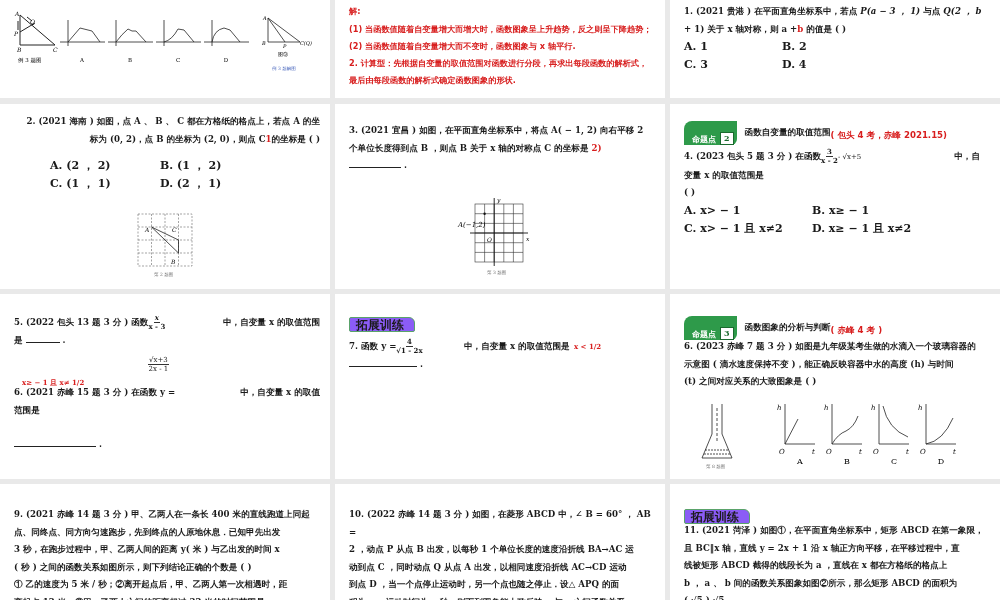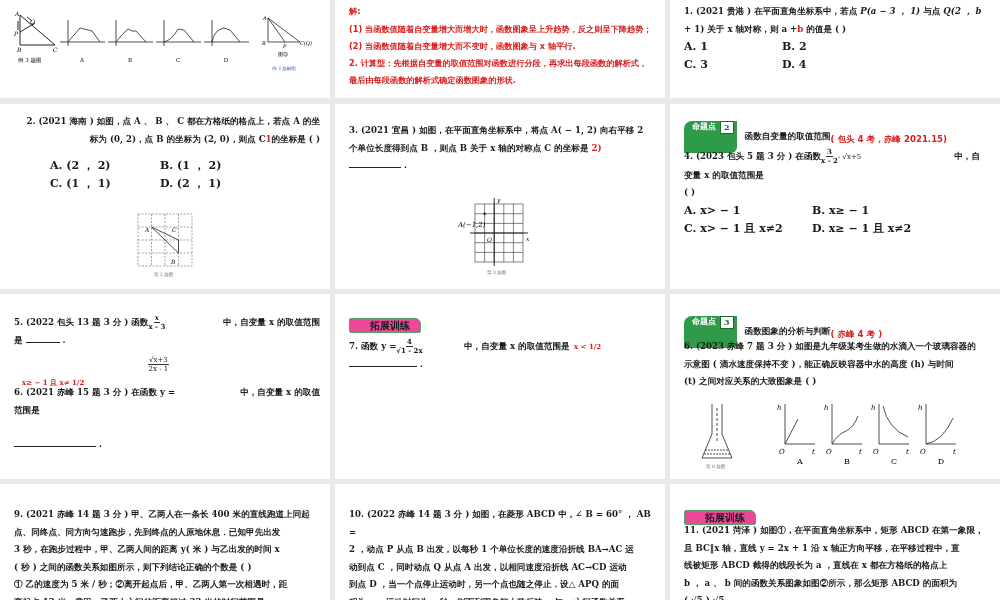--- a/index.html
+++ b/index.html
@@ -11,25 +11,25 @@
   .c3 { left: 670px; width: 330px; }
   .r0 { top: 0; height: 98px; }
   .r1 { top: 104px; height: 185px; }
   .r2 { top: 294px; height: 185px; }
   .r3 { top: 484px; height: 120px; }
   .txt { font-size: 8.6px; line-height: 17.5px; font-weight: bold; }
   .it { font-style: italic; }
   .red { color: #d81e1e; }
   .pad { position: absolute; left: 14px; right: 10px; }
   .opts { display: grid; grid-template-columns: 1fr 1fr; font-size: 11px; line-height: 17.5px; font-weight: bold; }
-  .tag { display: inline-flex; align-items: flex-start; height: 32px; background: #2e9a4a; color: #fff; font-family: "DejaVu Sans", sans-serif; font-weight: bold; font-size: 8px; padding: 0 3px 0 8px; border-radius: 8px 0 6px 0; vertical-align: middle; }
+  .tag { display: inline-flex; align-items: flex-end; height: 24px; background: #2e9a4a; color: #fff; font-family: "DejaVu Sans", sans-serif; font-weight: bold; font-size: 8px; padding: 0 3px 0 8px; border-radius: 8px 0 6px 0; vertical-align: middle; }
   .tag .num { background: #fff; color: #1a6a2e; border: 1px solid #1a6a2e; margin-left: 4px; padding: 0 3px; font-size: 8px; line-height: 11px; font-family: "DejaVu Serif", serif; }
   .tag-title { font-family: "DejaVu Sans", sans-serif; font-weight: bold; font-size: 8.6px; margin-left: 8px; vertical-align: middle; }
   .tag-src { color: #d81e1e; font-weight: bold; font-size: 8.6px; font-family: "DejaVu Sans", sans-serif; }
-  .ext-tag { display: inline-block; height: 15px; line-height: 14px; padding: 0 10px 0 20px; background: #ec4899; border: 1px solid #5aa36a; border-radius: 2px 6px 2px 2px; font-family: "DejaVu Sans", sans-serif; font-weight: bold; font-size: 10px; color: #1a1a1a; }
+  .ext-tag { display: inline-block; height: 15px; line-height: 14px; padding: 0 10px 0 6px; background: #8b5cf6; border: 1px solid #5aa36a; border-radius: 2px 6px 2px 2px; font-family: "DejaVu Sans", sans-serif; font-weight: bold; font-size: 12px; color: #1a1a1a; }
   .blank { display: inline-block; border-bottom: 1px solid #222; vertical-align: baseline; height: 10px; }
   .frac { display: inline-flex; flex-direction: column; align-items: center; vertical-align: middle; font-size: 7px; line-height: 8px; }
   .frac .top { border-bottom: 1px solid #333; padding: 0 1px; }
   .sol { font-family: "DejaVu Sans", sans-serif; color: #d81e1e; font-weight: bold; font-size: 8.2px; line-height: 17.5px; }
   svg text { font-family: "DejaVu Serif", serif; }
 </style>
 </head>
 <body>
 
 <div class="slide c1 r0">

